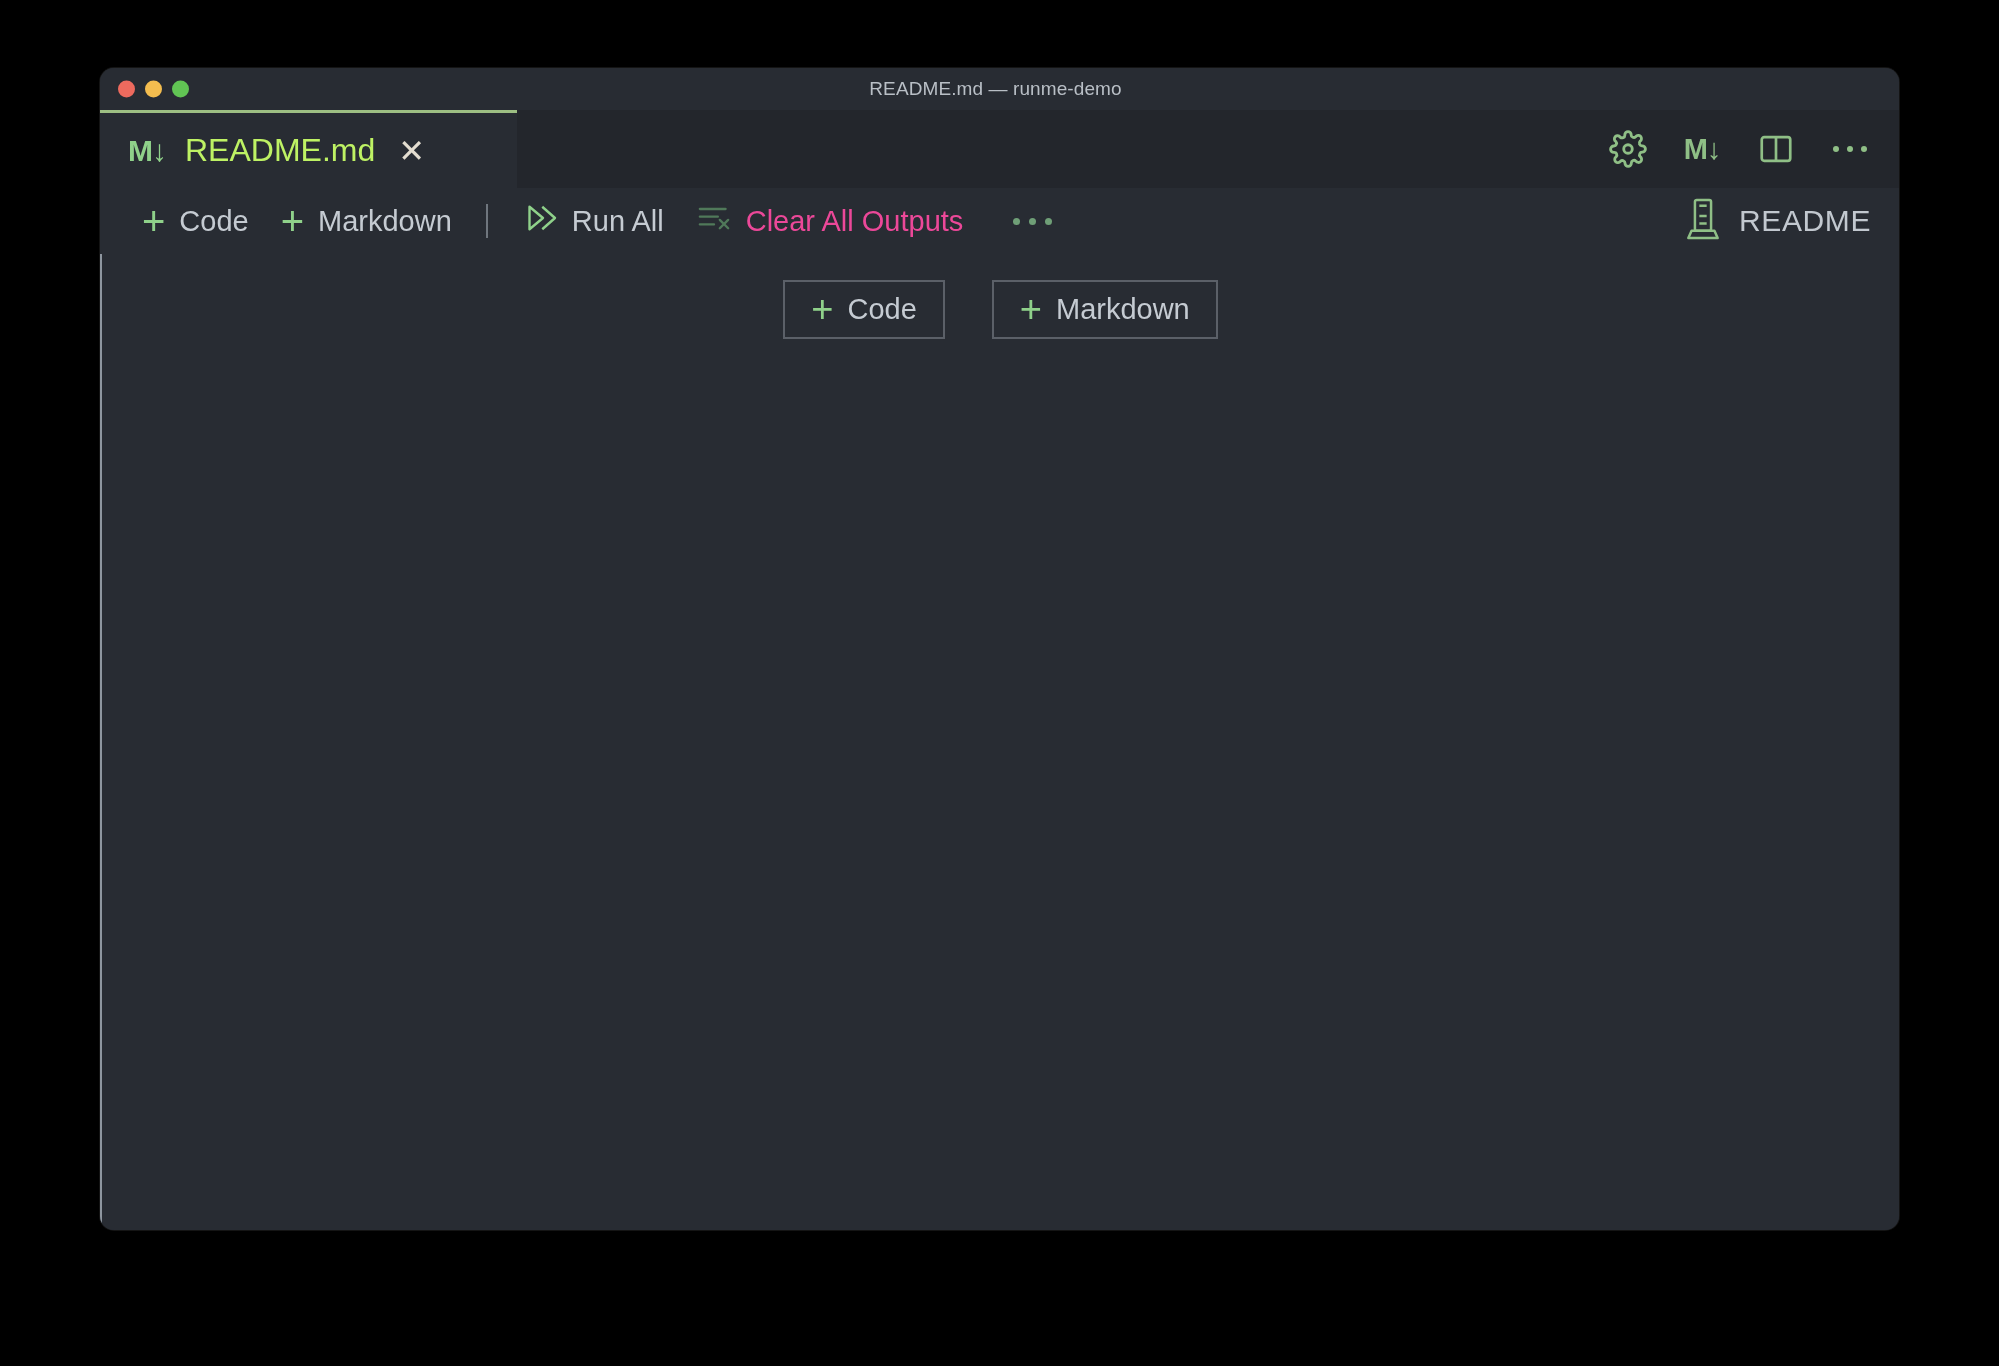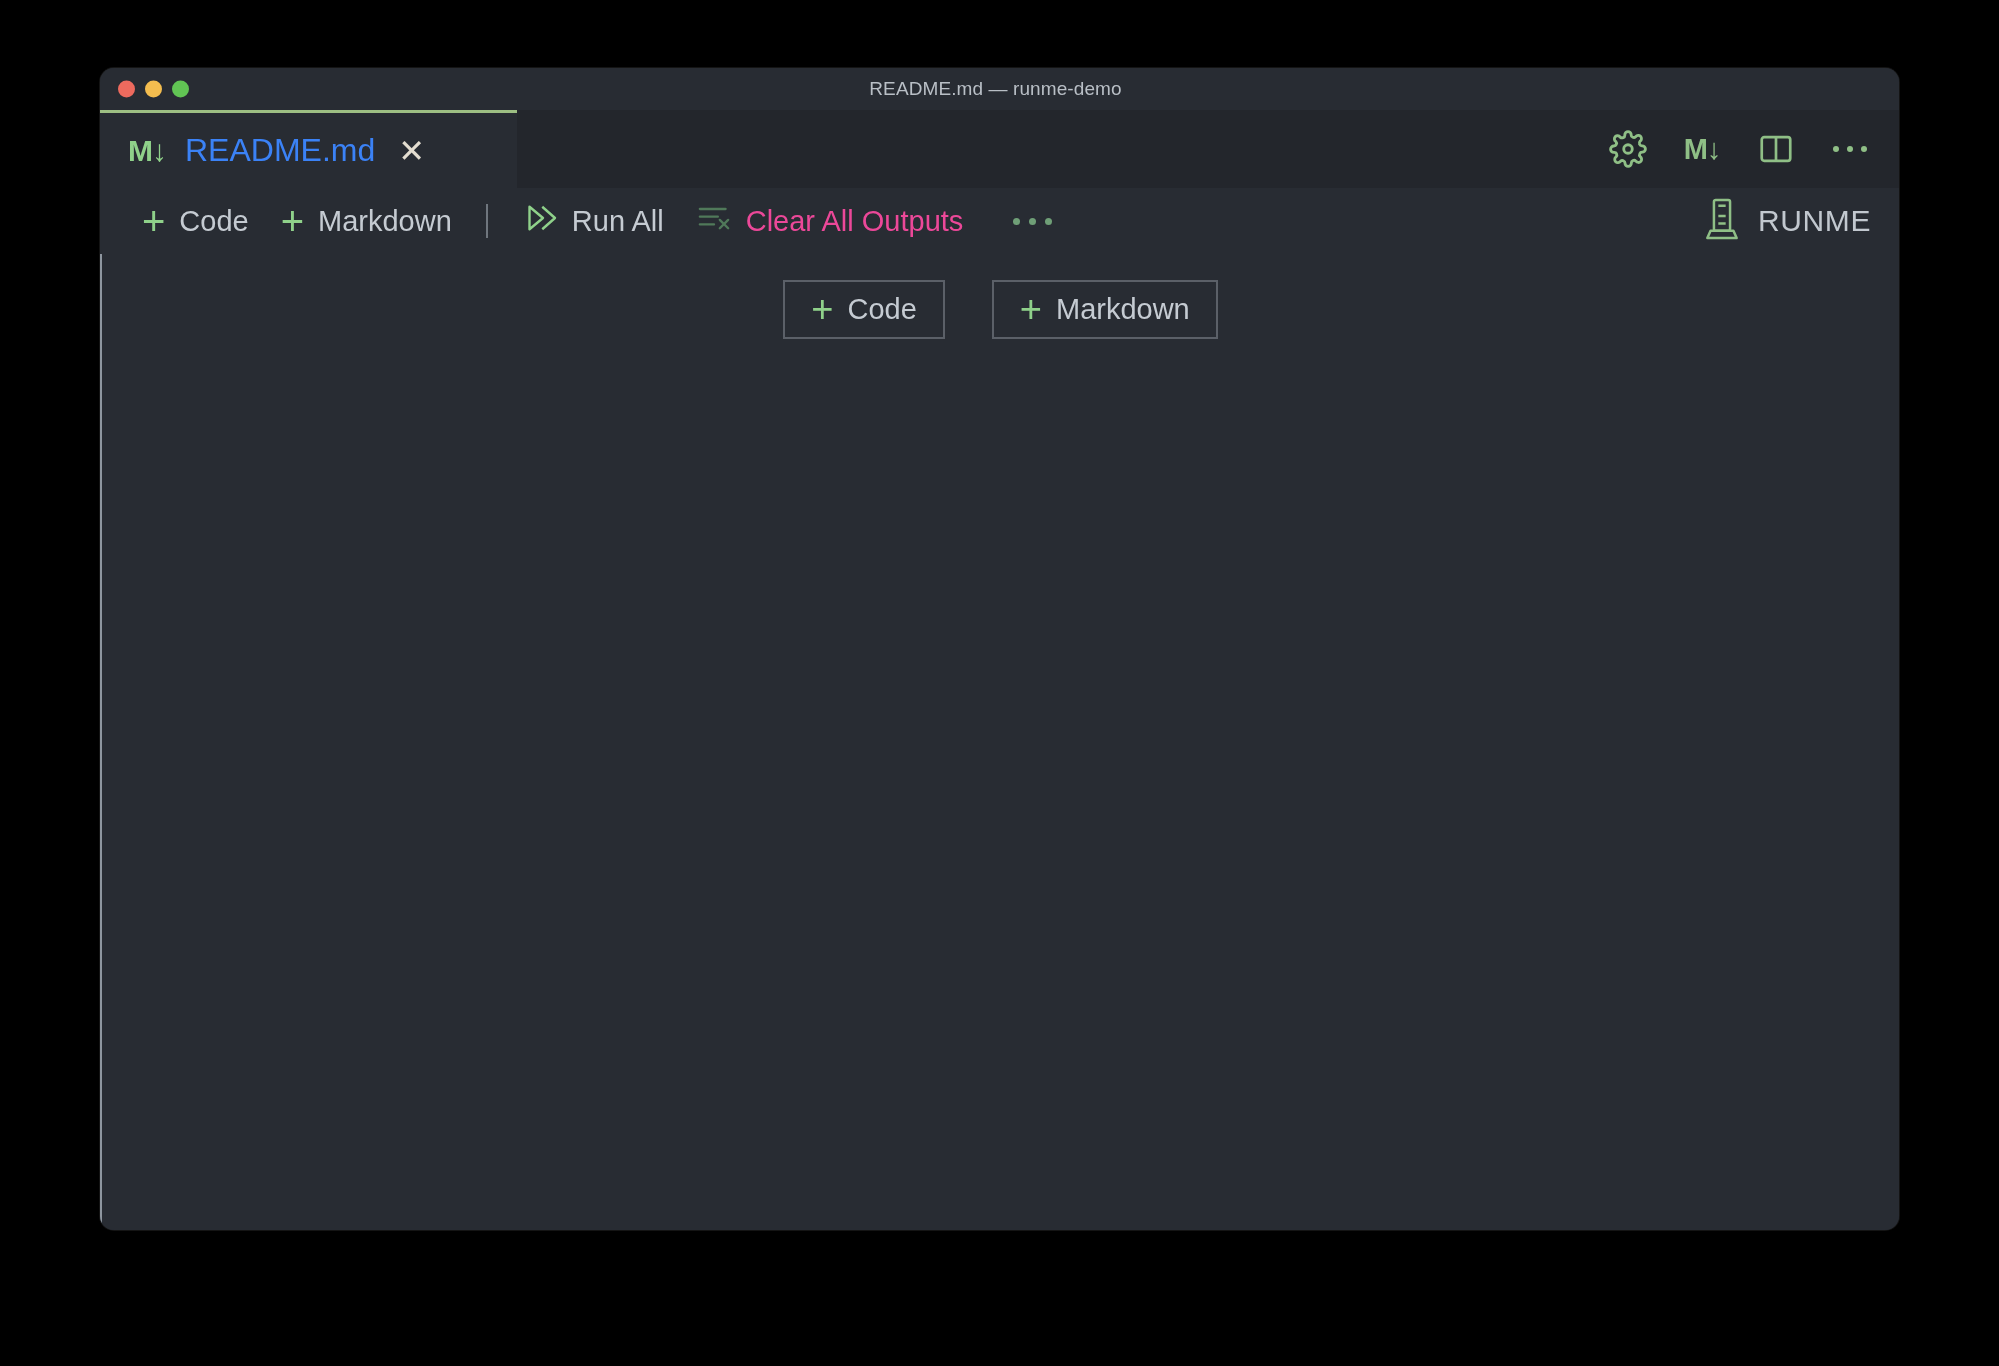--- a/index.html
+++ b/index.html
@@ -83,21 +83,21 @@
     font-size: 30px;
     font-weight: 700;
     color: #8fd18a;
     letter-spacing: -1px;
     line-height: 1;
     display: inline-flex;
     align-items: center;
   }
   .tab-label {
     font-size: 32px;
-    color: #3b82f6;
+    color: #bef264;
     white-space: nowrap;
   }
   .tab-close {
     font-size: 32px;
     color: #e3ddd0;
     line-height: 1;
     font-weight: 300;
     margin-left: 4px;
   }
 
@@ -322,21 +322,21 @@
     <div class="kernel">
       <span>
         <svg width="40" height="44" viewBox="0 0 26 30" fill="none" stroke="#8fbf86" stroke-width="1.7" stroke-linejoin="round">
           <rect x="7.5" y="2" width="11" height="21" rx="1.2"></rect>
           <line x1="10.5" y1="6" x2="15.5" y2="6"></line>
           <line x1="10.5" y1="13" x2="15.5" y2="13"></line>
           <line x1="10.5" y1="18" x2="15.5" y2="18"></line>
           <path d="M5.2 23 H20.8 L23 28 H3 Z"></path>
         </svg>
       </span>
-      <span class="kernel-label">RUNME</span>
+      <span class="kernel-label">README</span>
     </div>
 
   </div>
 
   <div class="nb-body">
     <div class="cell-adders">
 
       <div class="adder">
         <span class="plus">+</span>
         <span>Code</span>

